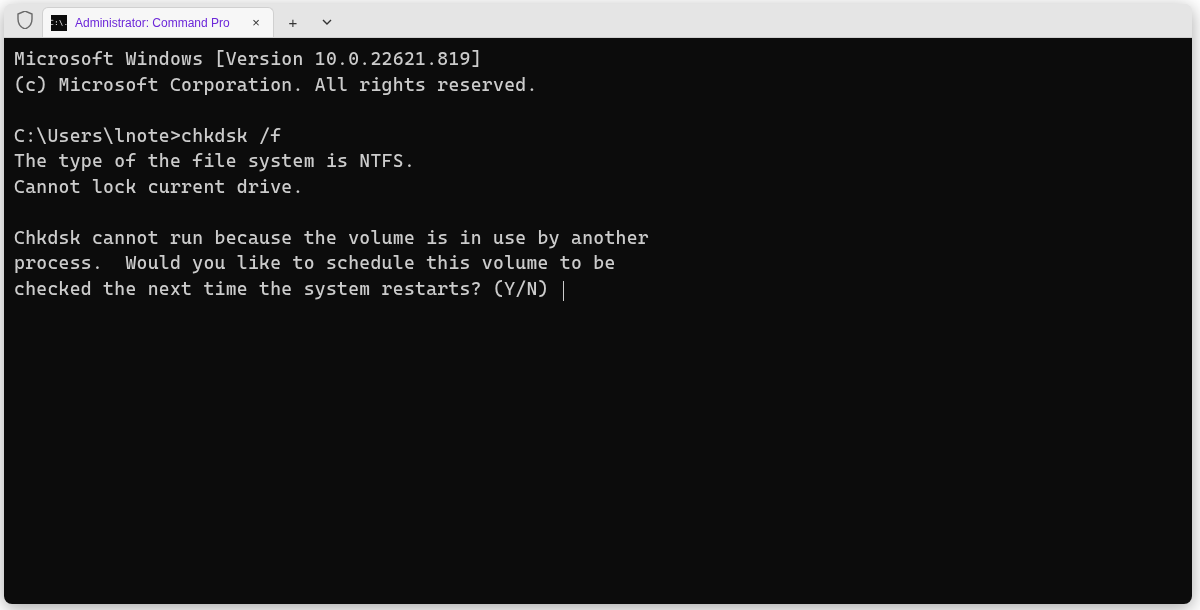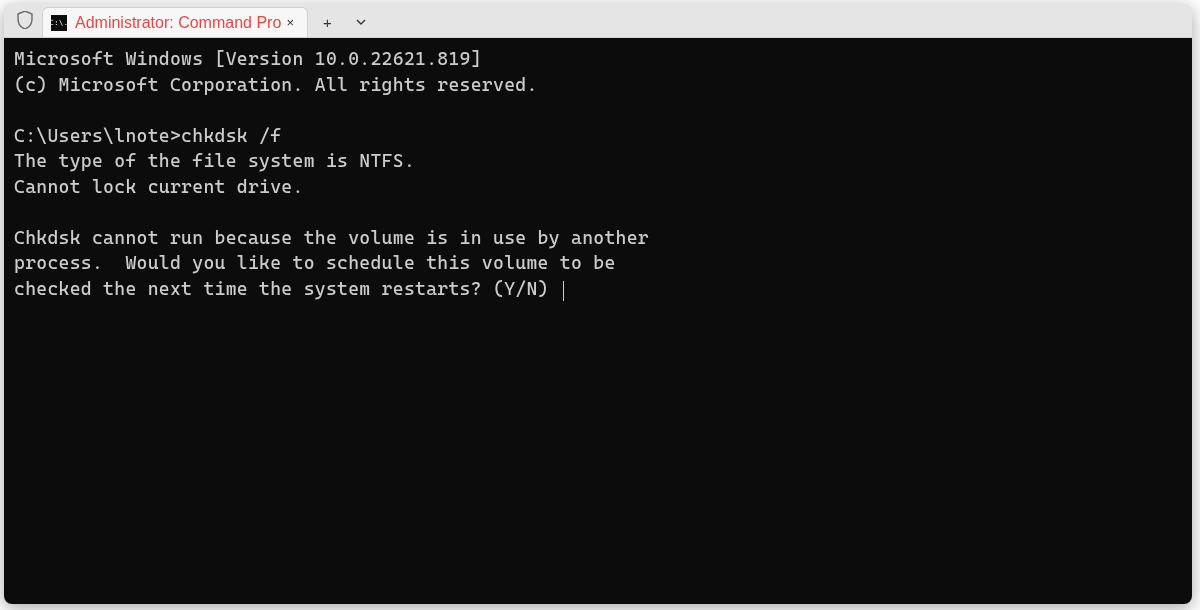--- a/index.html
+++ b/index.html
@@ -62,22 +62,22 @@
     justify-content: center;
     margin-right: 8px;
   }
   .tab-icon-text {
     color: #ffffff;
     font-size: 7px;
     font-family: Consolas, monospace;
     letter-spacing: 0.5px;
   }
   .tab-title {
-    font-size: 16px;
-    color: #ef4444;
+    font-size: 12px;
+    color: #6d28d9;
     flex: 1;
     white-space: nowrap;
     overflow: hidden;
   }
   .tab-close {
     width: 18px;
     height: 18px;
     display: flex;
     align-items: center;
     justify-content: center;

